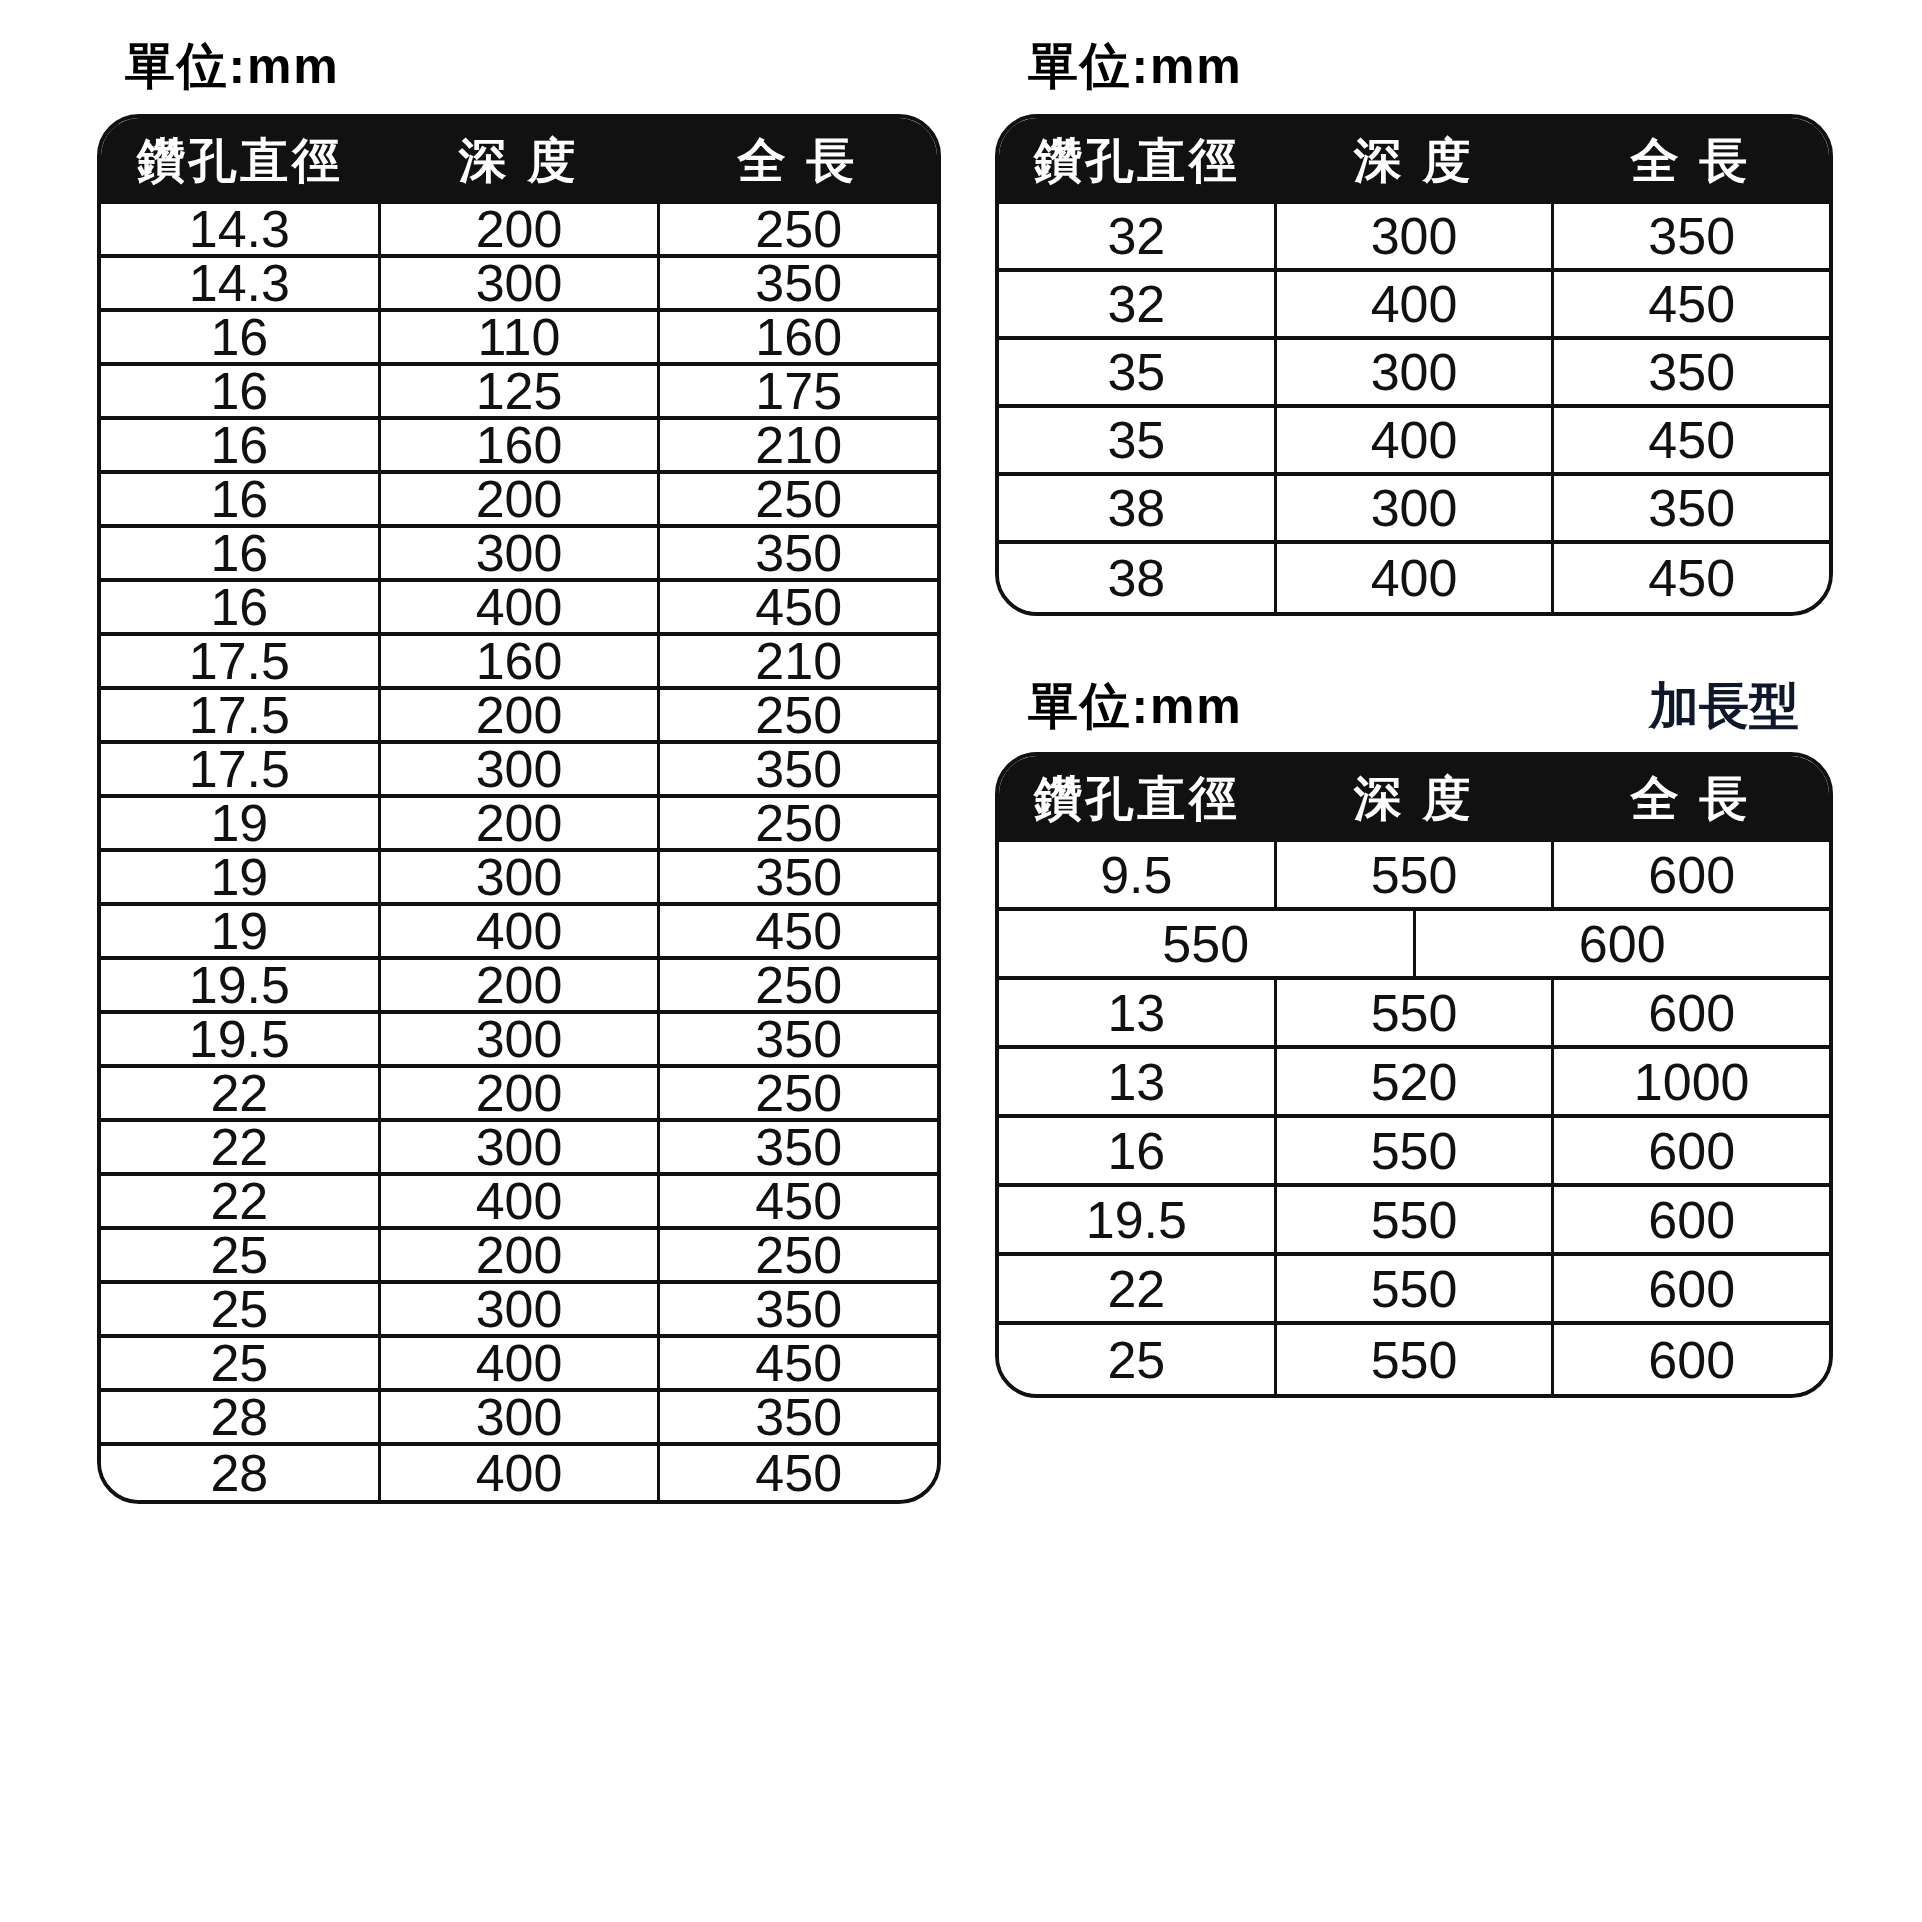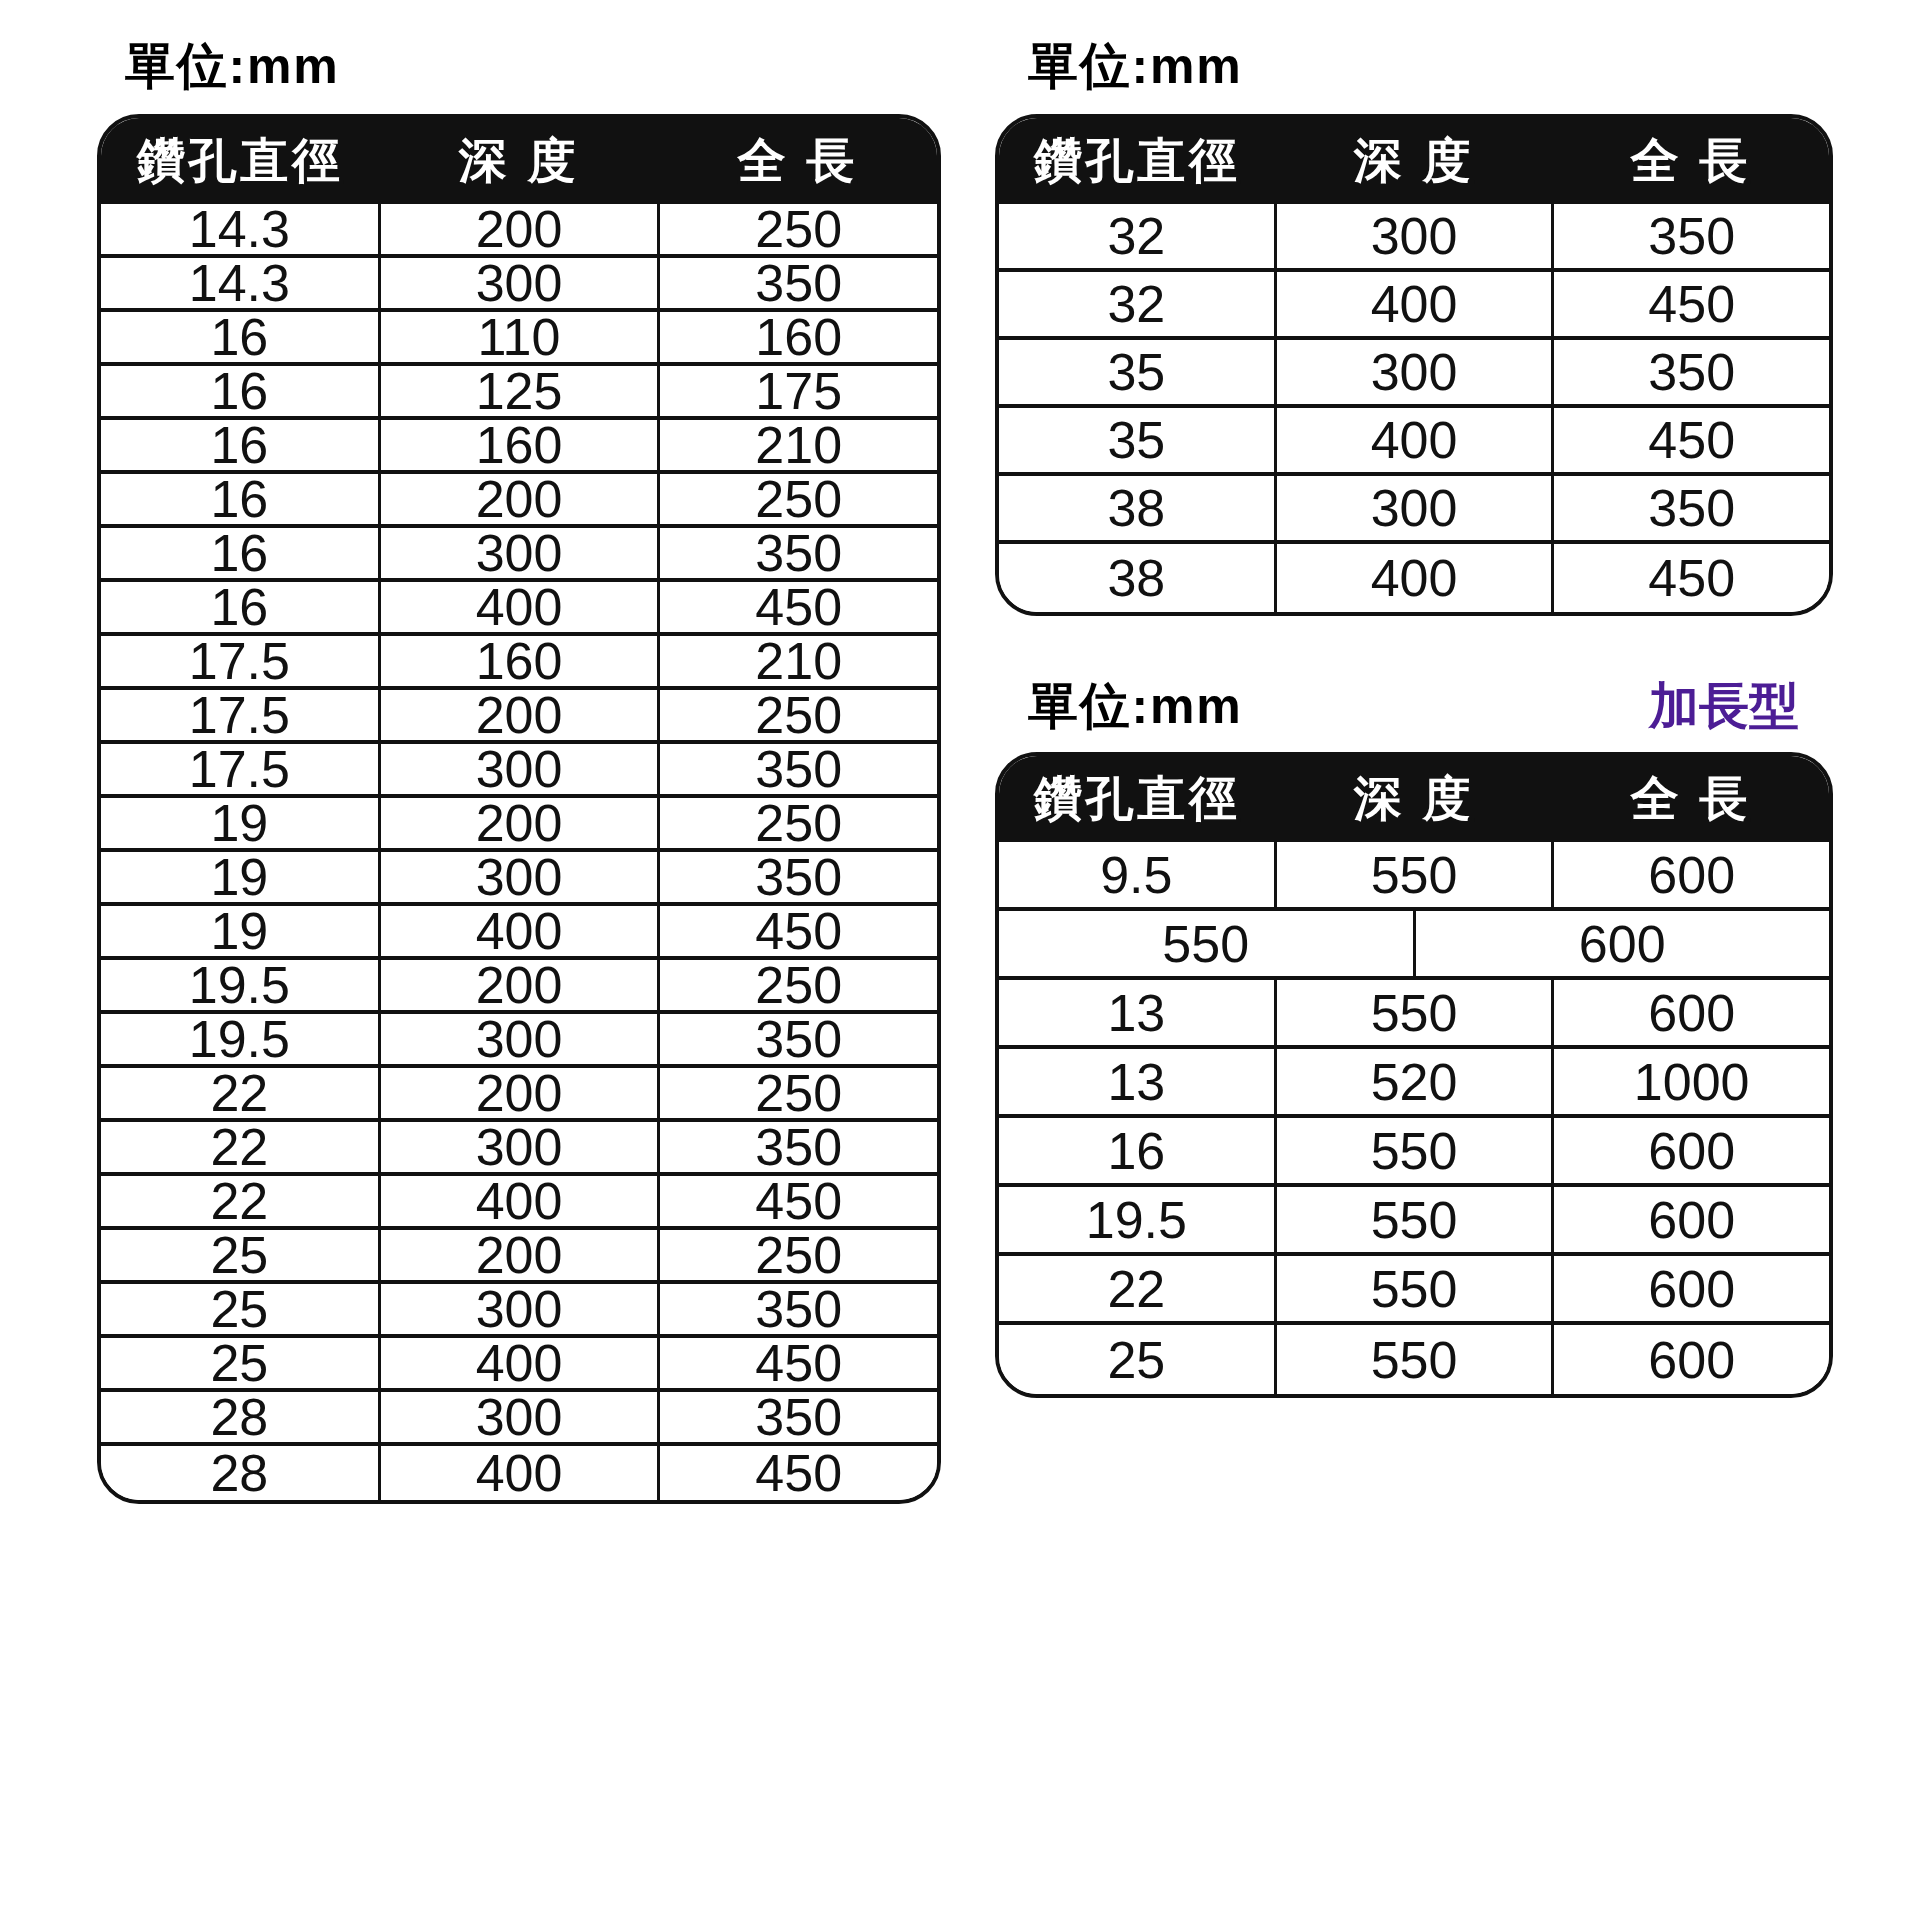--- a/index.html
+++ b/index.html
@@ -245,21 +245,21 @@
       </div>
       <div class="trow">
         <div class="tcell">38</div>
         <div class="tcell">400</div>
         <div class="tcell">450</div>
       </div>
     </div>
 </div>
 
 <div id="unit-2" class="unit-label">單位:mm</div>
-<div id="note-2" class="note-label" style="color: #4c1d95; font-family: Liberation Serif, serif;">加長型</div>
+<div id="note-2" class="note-label" style="color: #0f172a; font-family: Liberation Serif, serif;">加長型</div>
 <div id="table-2" class="spec-table">
   <div class="thead" style="background: rgb(17, 17, 17);">
     <div class="tcell">鑽孔直徑</div>
     <div class="tcell">深 度</div>
     <div class="tcell">全 長</div>
   </div>
   <div class="tbody">
       <div class="trow">
         <div class="tcell">9.5</div>
         <div class="tcell">550</div>

